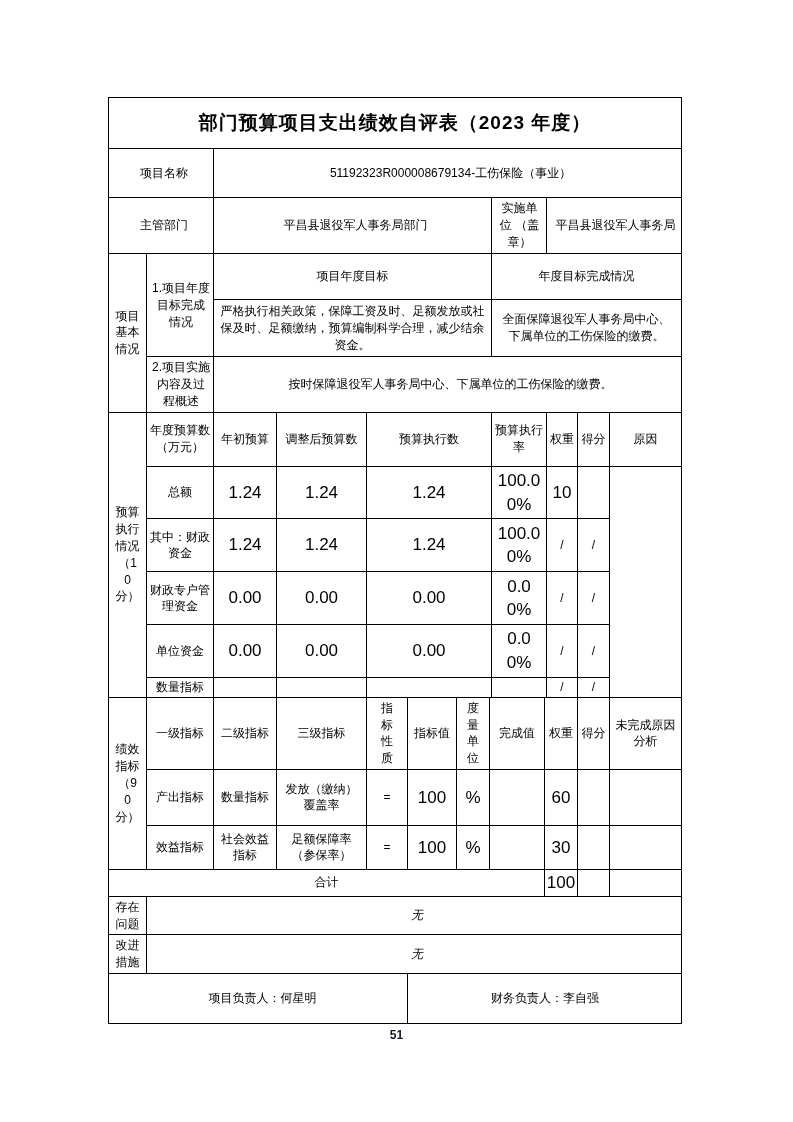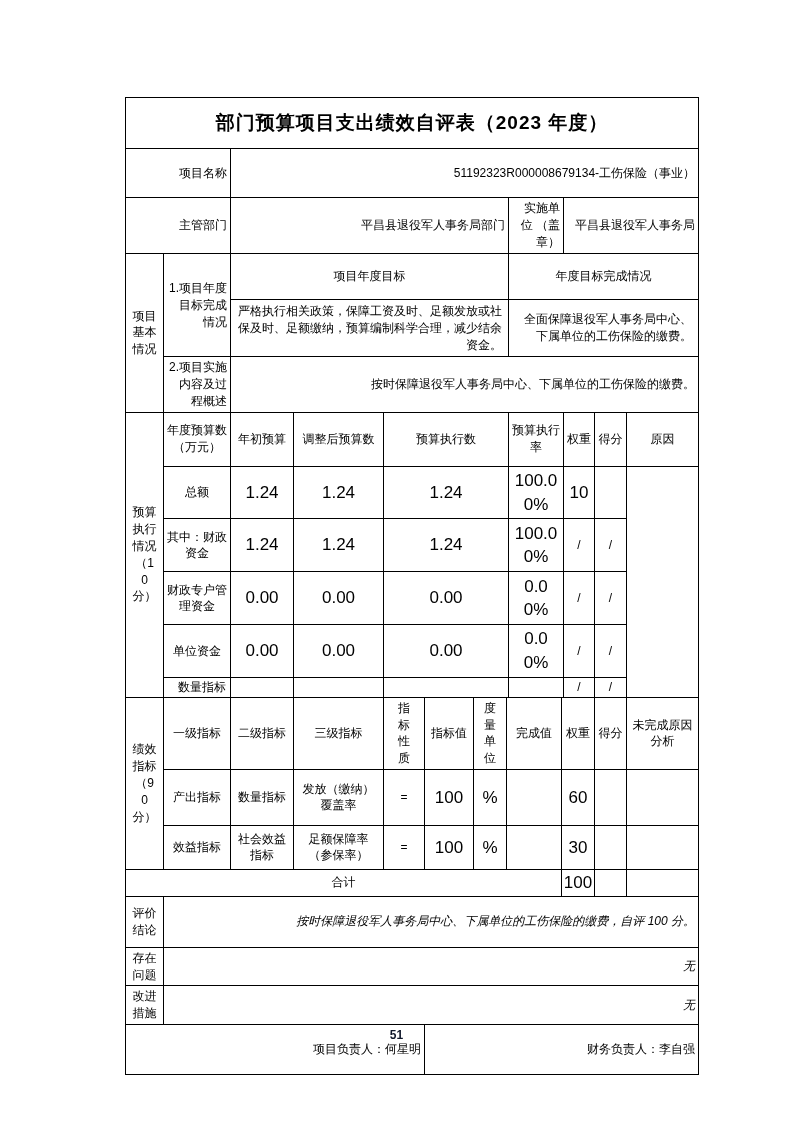--- a/index.html
+++ b/index.html
@@ -1,24 +1,24 @@
 <!DOCTYPE html>
 <html><head>
 <meta charset="utf-8">
 <style>
   html,body{margin:0;padding:0;background:#ffffff;}
   body{width:793px;height:1122px;font-family:"Liberation Sans","DejaVu Sans",sans-serif;color:#000;}
   .page{position:relative;width:793px;height:1122px;background:#fff;overflow:hidden;}
-  .doc{position:absolute;left:125px;top:97px;width:573px;}
+  .doc{position:absolute;left:108px;top:97px;width:573px;}
   table{border-collapse:collapse;table-layout:fixed;width:573px;}
   .doc table+table{margin-top:-1px;}
   td{border:1px solid #000;text-align:center;vertical-align:middle;font-size:12px;
      padding:2px 3px;line-height:1.4;word-break:break-all;overflow:hidden;}
   .title-cell{font-size:19px;font-weight:bold;height:46px;letter-spacing:1px;}
-  .left{text-align:right;padding-left:9px;}
+  .left{text-align:center;padding-left:9px;}
   .stub{padding:2px 6px;}
   .num{font-size:17px;letter-spacing:0;}
   .narrow{padding:2px 11px;}
   .italic{font-style:italic;}
   .h48{height:44px}.h55{height:51px}
   .h45{height:41px}.h51{height:47px}
   .hdr-b{height:49px}.r-ze{height:45px}.r-cz{height:48px}.r-zh{height:48px}.r-dw{height:44px}.r-qt{height:11px}
   .hdr-i{height:65px}.r-cc{height:51px}.r-xy{height:39px}.r-hj{height:16px}
   .h-concl{height:46px}.h-prob{height:32px}.h-impr{height:31px}.h-sign{height:45px}
   .footer{position:absolute;left:0;top:1028px;width:793px;text-align:center;
@@ -212,24 +212,20 @@
       </tr>
     </tbody>
       </table>
 
     <table>
       <colgroup>
           <col style="width:38px">
           <col style="width:535px">
         </colgroup>
       <tbody>
-          <tr>
-        <td class="stub h-concl">评价结论</td>
-        <td class="left italic">按时保障退役军人事务局中心、下属单位的工伤保险的缴费，自评 100 分。</td>
-      </tr>
       <tr>
         <td class="stub h-prob">存在问题</td>
         <td class="left italic">无</td>
       </tr>
       <tr>
         <td class="stub h-impr">改进措施</td>
         <td class="left italic">无</td>
       </tr>
     </tbody>
       </table>

